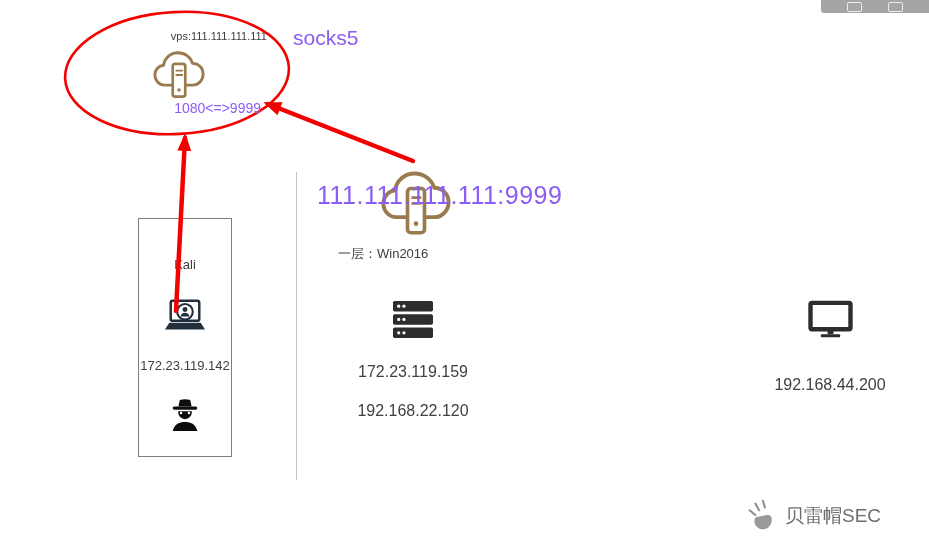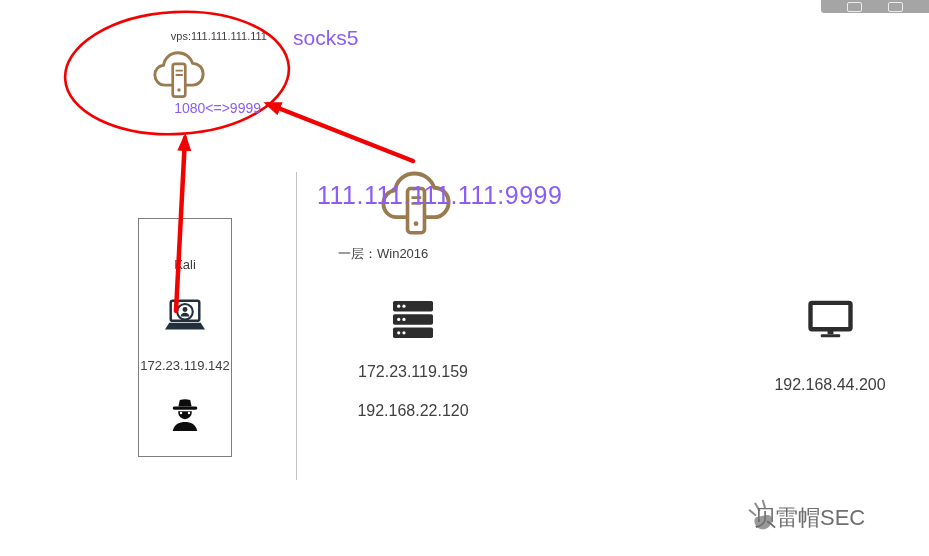--- a/index.html
+++ b/index.html
@@ -39,21 +39,21 @@
   
   .col{position:absolute;top:245px;width:150px;height:175px;z-index:2;}
   #col1{left:338px;} #col2{left:487px;} #col3{left:629px;} #col4{left:755px;}
   .layer-label{position:absolute;top:0;width:100%;text-align:left;font-size:13px;color:#3d3d3d;}
   .icon-wrap{position:absolute;top:45px;left:0;right:0;height:58px;display:flex;align-items:center;justify-content:center;}
   .ip{position:absolute;width:100%;text-align:center;font-size:16px;color:#404040;}
   .ip-1{top:118px;} .ip-2{top:141px;margin-top:16px;} .ip-single{top:131px;}
 
   
   #watermark-icon{left:742px;top:497px;width:40px;height:36px;z-index:2;}
-  #watermark-text{left:754px;top:503px;font-size:22px;color:#6e6e6e;z-index:2;}
+  #watermark-text{left:785px;top:503px;font-size:19px;color:#6e6e6e;z-index:2;}
 </style>
 </head>
 <body>
 
 <svg width="0" height="0" style="position:absolute">
   <defs>
     <symbol id="sym-cloud-server" viewBox="0 0 58 56">
       <path d="M14 40 C8 40 4 35 4 29.5 C4 24 8 20 13 19.5 C14 12 20 6.5 28 6.5 C35 6.5 41 11 43 17.5 C49 17.5 54 22 54 28.5 C54 34.5 49.5 40 43 40 Z" fill="none" stroke="#9a7b50" stroke-width="3" stroke-linejoin="round"></path>
       <rect x="22.5" y="18" width="13" height="34" rx="2.5" fill="#ffffff" stroke="#9a7b50" stroke-width="2.8"></rect>
       <line x1="25.5" y1="25" x2="33" y2="25" stroke="#9a7b50" stroke-width="2"></line>

